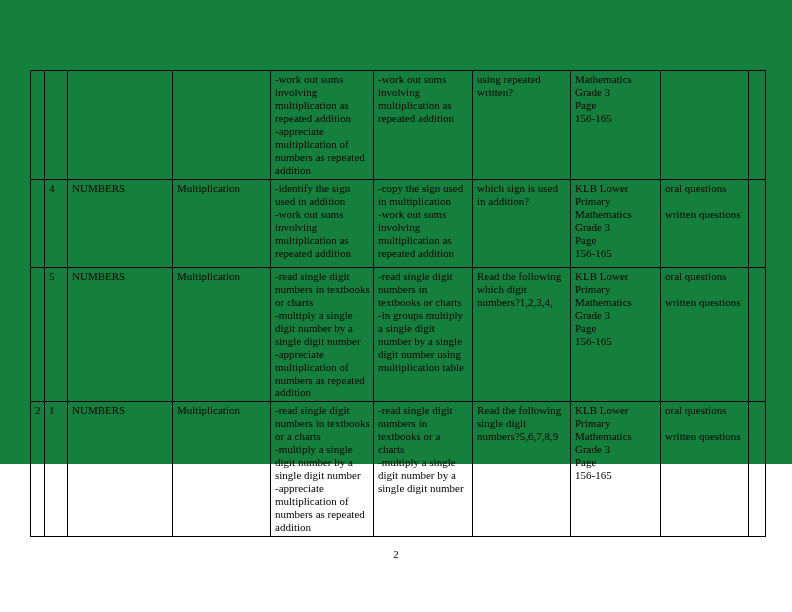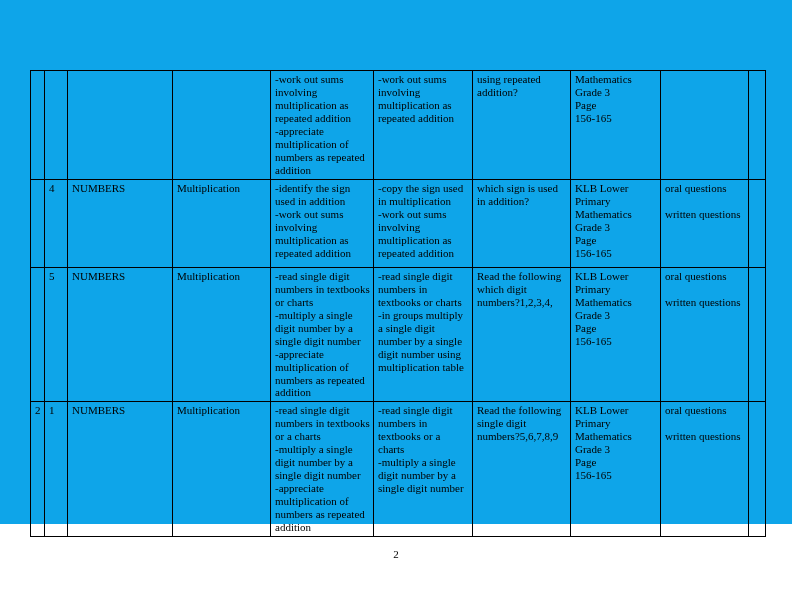--- a/index.html
+++ b/index.html
@@ -11,22 +11,22 @@
     width: 792px;
     height: 612px;
     font-family: "Liberation Serif", serif;
     color: #000000;
     position: relative;
     overflow: hidden;
   }
   .page {
     position: relative;
     width: 792px;
-    height: 524px;
-    background: #0ea5e9;
+    height: 464px;
+    background: #15803d;
   }
   table.scheme {
     position: absolute;
     top: 70px;
     left: 30px;
     border-collapse: collapse;
     table-layout: fixed;
     width: 735px;
     font-size: 11px;
     line-height: 1.18;
@@ -69,21 +69,21 @@
     </colgroup>
     <tbody>
       <tr style="height:105px">
         <td></td>
         <td></td>
         <td></td>
         <td></td>
         <td>-work out sums involving multiplication as repeated addition
 -appreciate multiplication of numbers as repeated addition</td>
         <td>-work out sums involving multiplication as repeated addition</td>
-        <td>using repeated addition?</td>
+        <td>using repeated written?</td>
         <td>Mathematics
 Grade 3
 Page
 156-165</td>
         <td></td>
         <td></td>
       </tr>
       <tr style="height:88px">
         <td></td>
         <td>4</td>

